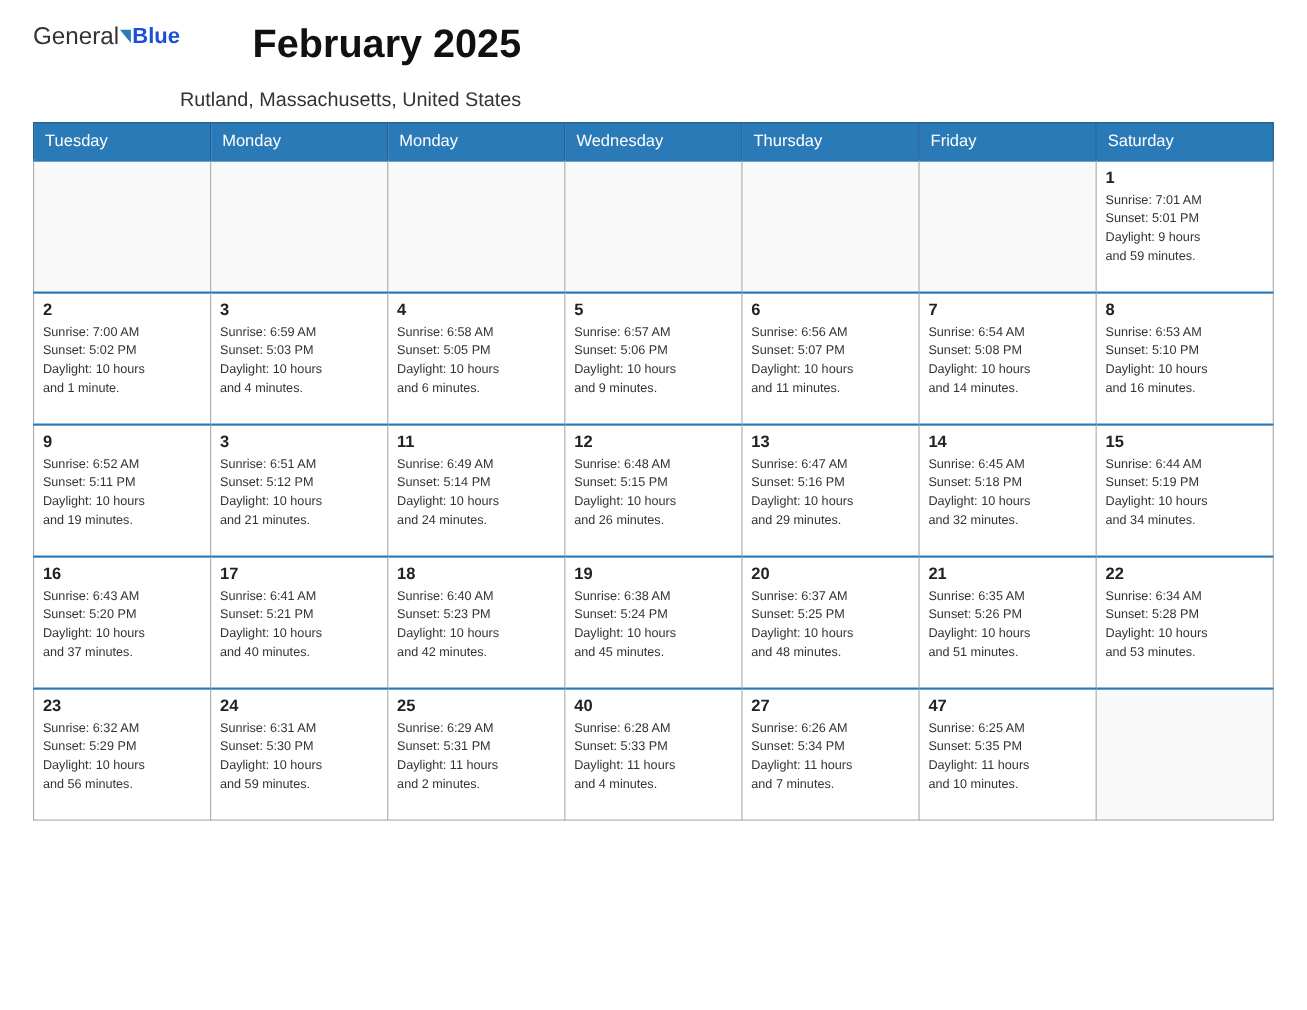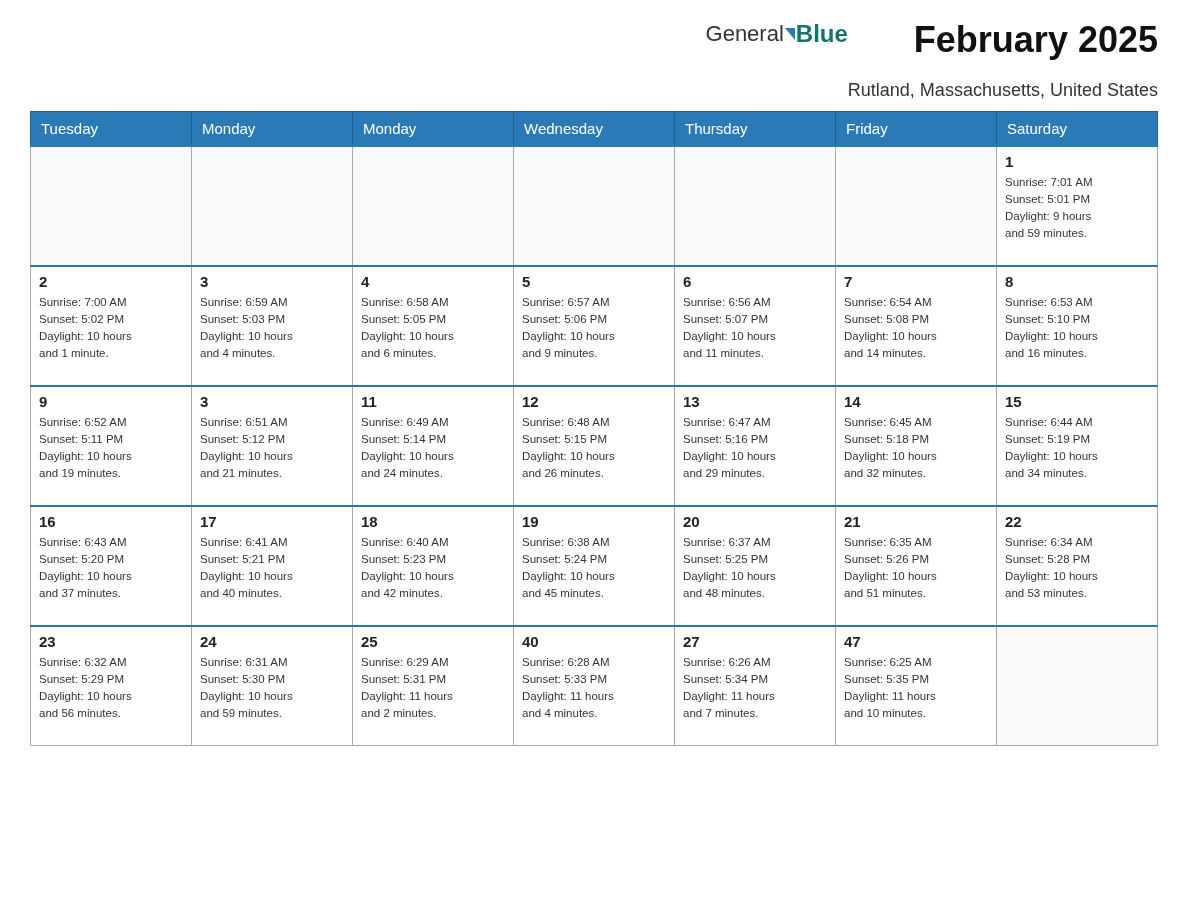--- a/index.html
+++ b/index.html
@@ -5,21 +5,21 @@
     * { box-sizing: border-box; margin: 0; padding: 0; }
     body {
       font-family: Arial, sans-serif;
       background: #fff;
       padding: 20px 30px;
       width: 1188px;
       min-height: 918px;
     }
     .header {
       display: flex;
-      justify-content: flex-end;
+      justify-content: flex-start;
       align-items: flex-start;
       margin-bottom: 10px;
     }
     .logo {
       display: flex;
       flex-direction: column;
       align-items: flex-start;
     }
     .logo-text {
       display: flex;
@@ -36,22 +36,22 @@
       width: 0;
       height: 0;
       border-left: 10px solid transparent;
       border-right: 0px solid transparent;
       border-top: 12px solid #2a7ab8;
       display: inline-block;
       margin: 0 1px;
       vertical-align: middle;
     }
     .logo-blue {
-      color: #0f766e;
-      font-size: 24px;
+      color: #1d4ed8;
+      font-size: 20px;
       font-weight: bold;
     }
     .title-section {
       text-align: right;
     }
     .month-title {
       font-size: 36px;
       font-weight: bold;
       color: #111;
       line-height: 1.1;

